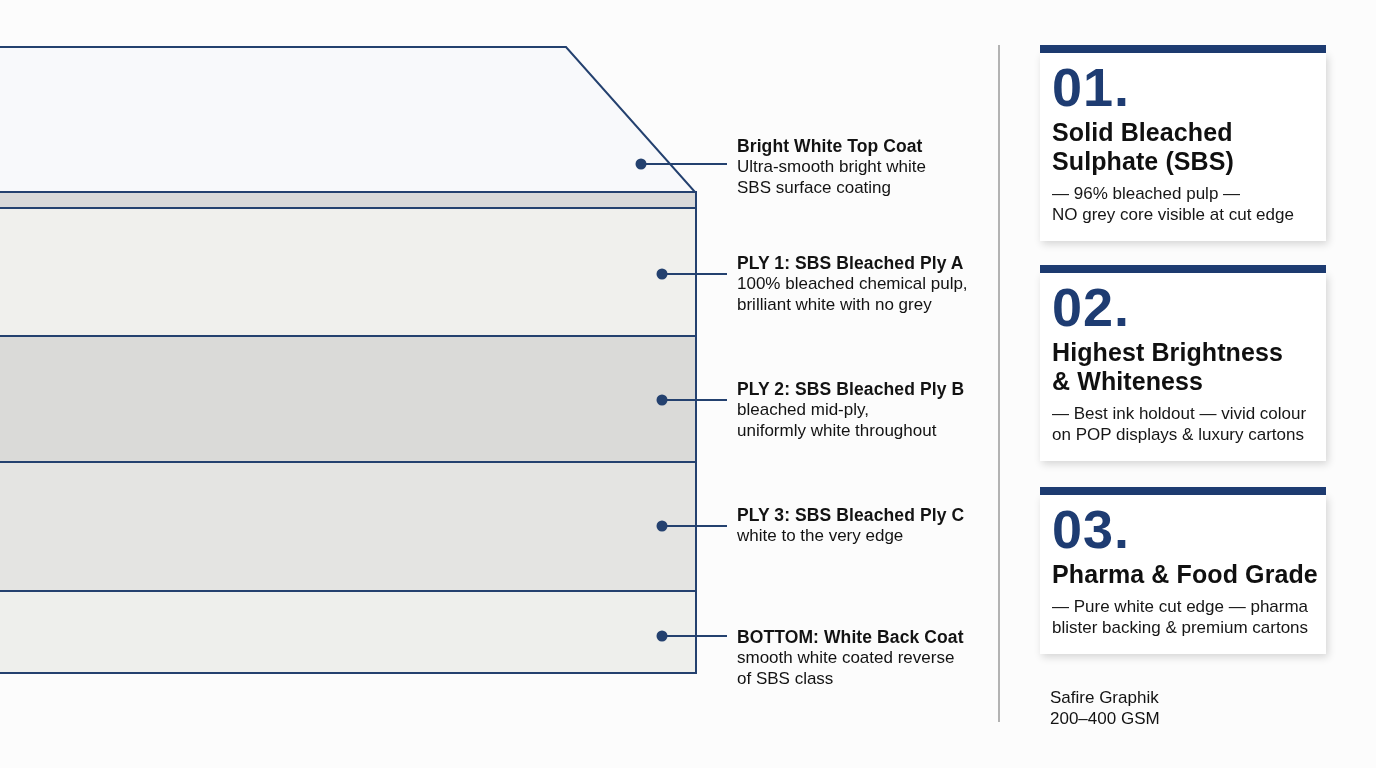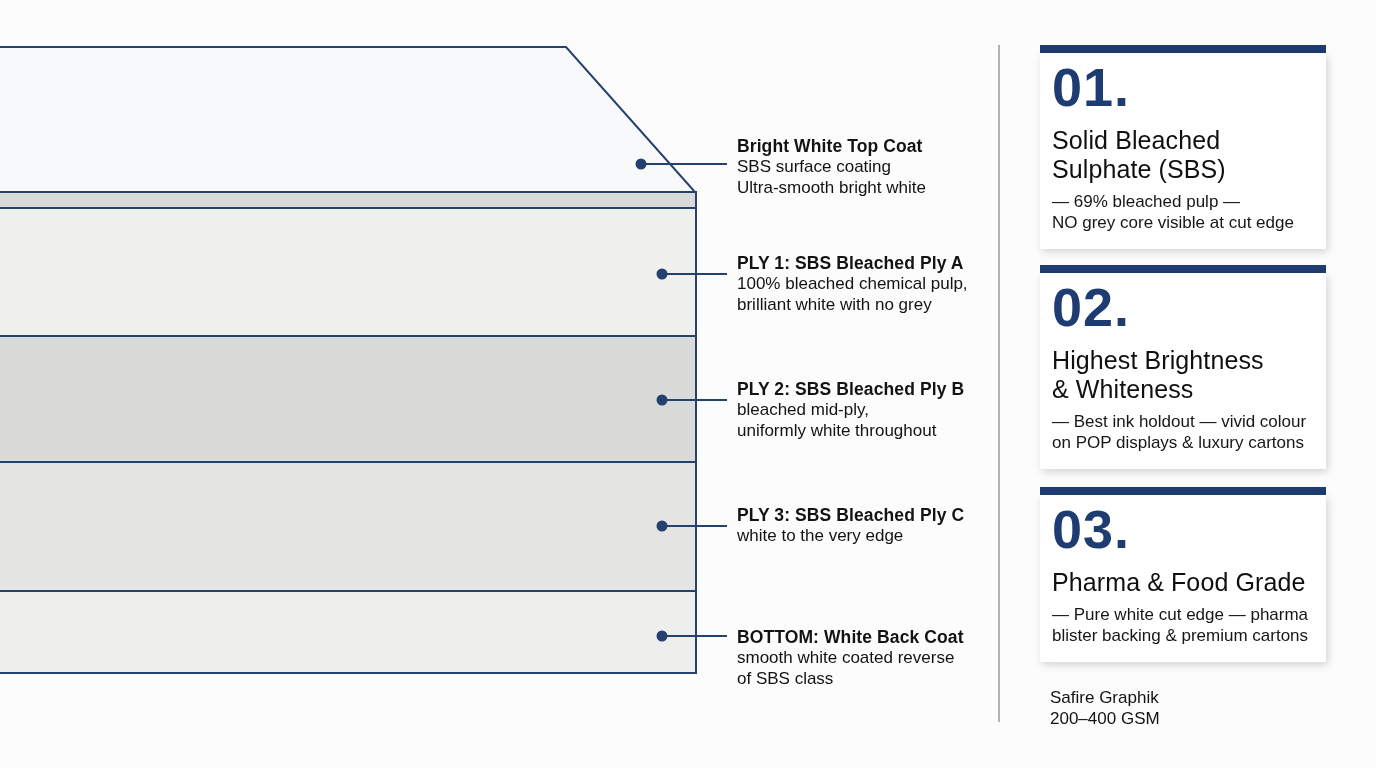--- a/index.html
+++ b/index.html
@@ -22,21 +22,21 @@
   .callout .b { font-size: 17px; line-height: 20.5px; }
 
   .card { position: absolute; left: 1040px; width: 286px; }
   .card .bar  { height: 8px; background: #1e3c72; }
   .card .body {
     background: #ffffff;
     box-shadow: 2px 3px 8px rgba(0,0,0,0.16);
     padding: 6px 4px 16px 12px;
   }
   .card .num   { font-size: 54px; font-weight: 800; color: #1e3c72; line-height: 1.05; letter-spacing: 1px; }
-  .card .title { font-size: 25px; line-height: 29px; font-weight: 400; color: #101010; margin-top: 10px; letter-spacing: 0.1px; }
+  .card .title { font-size: 25px; line-height: 29px; font-weight: 700; color: #101010; margin-top: 2px; letter-spacing: 0.1px; }
   .card .btxt  { font-size: 17px; line-height: 21px; color: #161616; margin-top: 7px; }
 
   .footer { position: absolute; left: 1050px; top: 687px; font-size: 17px; line-height: 21px; color: #131313; }
 </style>
 </head>
 <body>
 
 <div id="stage">
 
   <svg id="board" width="1376" height="768" viewBox="0 0 1376 768">
@@ -66,22 +66,22 @@
     <circle class="dot" cx="662" cy="526" r="5.5"></circle>
 
     <line class="ldr" x1="662" y1="636" x2="727" y2="636"></line>
     <circle class="dot" cx="662" cy="636" r="5.5"></circle>
 
     <line class="divider" x1="999" y1="45" x2="999" y2="722"></line>
   </svg>
 
   <div class="callout" style="top:136px">
     <div class="t">Bright White Top Coat</div>
+    <div class="b">Ultra-smooth bright white</div>
     <div class="b">SBS surface coating</div>
-    <div class="b">Ultra-smooth bright white</div>
   </div>
 
   <div class="callout" style="top:253px">
     <div class="t">PLY 1: SBS Bleached Ply A</div>
     <div class="b">100% bleached chemical pulp,</div>
     <div class="b">brilliant white with no grey</div>
   </div>
 
   <div class="callout" style="top:379px">
     <div class="t">PLY 2: SBS Bleached Ply B</div>
@@ -102,21 +102,21 @@
 
   <div class="card" style="top:45px">
     <div class="bar"></div>
     <div class="body">
       <div class="num">01.</div>
       <div class="title">
         <div>Solid Bleached</div>
         <div>Sulphate (SBS)</div>
       </div>
       <div class="btxt">
-        <div>— 69% bleached pulp —</div>
+        <div>— 96% bleached pulp —</div>
         <div>NO grey core visible at cut edge</div>
       </div>
     </div>
   </div>
 
   <div class="card" style="top:265px">
     <div class="bar"></div>
     <div class="body">
       <div class="num">02.</div>
       <div class="title">

